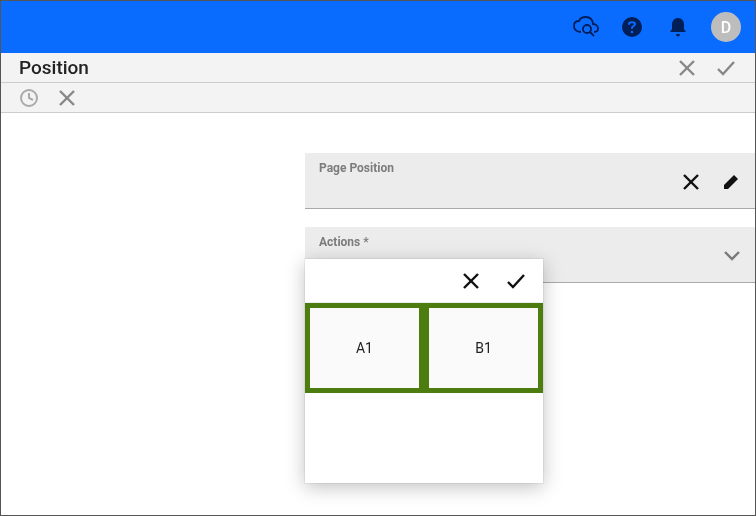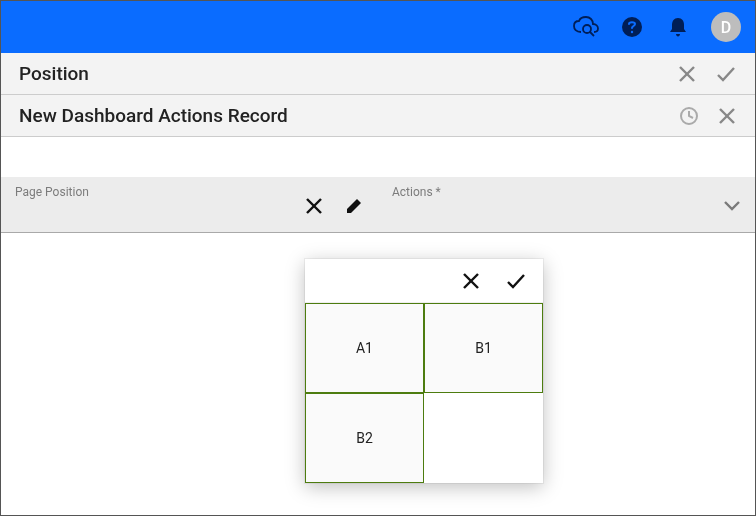--- a/index.html
+++ b/index.html
@@ -27,21 +27,21 @@
     cursor: pointer;
     color: #001e57;
   }
   .avatar {
     width: 30px; height: 30px; border-radius: 50%;
     background: #bdbdbd; color: #fff;
     display: flex; align-items: center; justify-content: center;
     font-size: 16px; font-weight: 500;
   }
   .header-row {
-    height: 42px;
+    height: 30px;
     background: #f3f3f3;
     border-bottom: 1px solid #cccccc;
     display: flex;
     align-items: center;
     justify-content: space-between;
     padding: 7px 18px;
   }
   .header-row .title {
     font-size: 19px;
     font-weight: 500;
@@ -50,22 +50,23 @@
   .header-row .actions {
     display: flex;
     gap: 18px;
     align-items: center;
   }
   .header-row .hicon { color: #888; cursor: pointer; }
   .form-area {
     position: relative;
     padding-top: 40px;
     display: flex;
-    flex-direction: row;
+    flex-direction: column;
     align-items: flex-end;
+    font-weight: bold;
   }
   .field {
     width: 450px;
     background: #ececec;
     border-bottom: 1px solid #a9a9a9;
     padding: 8px 14px 6px 14px;
     display: flex;
     align-items: center;
     position: relative;
     margin-bottom: 18px;
@@ -103,21 +104,21 @@
     gap: 24px;
     padding-right: 16px;
     border-bottom: 1px solid #eee;
   }
   .grid {
     display: grid;
     grid-template-columns: 1fr 1fr;
     grid-template-rows: 90px 90px;
   }
   .cell {
-    border: 1px solid #4d7c0f;
+    border: 5px solid #4d7c0f;
     background: #fafafa;
     display: flex;
     align-items: center;
     justify-content: center;
     font-size: 14px;
     color: #222;
     cursor: pointer;
   }
   svg { display: block; }
 </style>
@@ -161,21 +162,20 @@
     </span>
     <span class="hicon">
       <svg width="22" height="20" viewBox="0 0 22 20">
           <polyline points="3,11 8,16 19,4" fill="none" stroke="#888" stroke-width="2.4"></polyline>
         </svg>
     </span>
   </div>
 </div>
 
 <div class="header-row">
-  <div class="title">New Dashboard Actions Record</div>
   <div class="actions">
     <span class="hicon">
       <svg width="20" height="20" viewBox="0 0 20 20">
           <circle cx="10" cy="10" r="8" fill="none" stroke="#aaa" stroke-width="2"></circle>
           <polyline points="10,5 10,10 14,12" fill="none" stroke="#aaa" stroke-width="2"></polyline>
         </svg>
     </span>
     <span class="hicon">
       <svg width="20" height="20" viewBox="0 0 20 20">
           <line x1="3" y1="3" x2="17" y2="17" stroke="#888" stroke-width="2.4"></line>
@@ -227,15 +227,14 @@
     </span>
     <span class="ficon">
       <svg width="22" height="20" viewBox="0 0 22 20">
           <polyline points="3,11 8,16 19,4" fill="none" stroke="#111" stroke-width="2.4"></polyline>
         </svg>
     </span>
   </div>
   <div class="grid">
     <div class="cell">A1</div>
     <div class="cell">B1</div>
-    <div class="cell">B2</div>
   </div>
 </div>
 
 </body></html>

